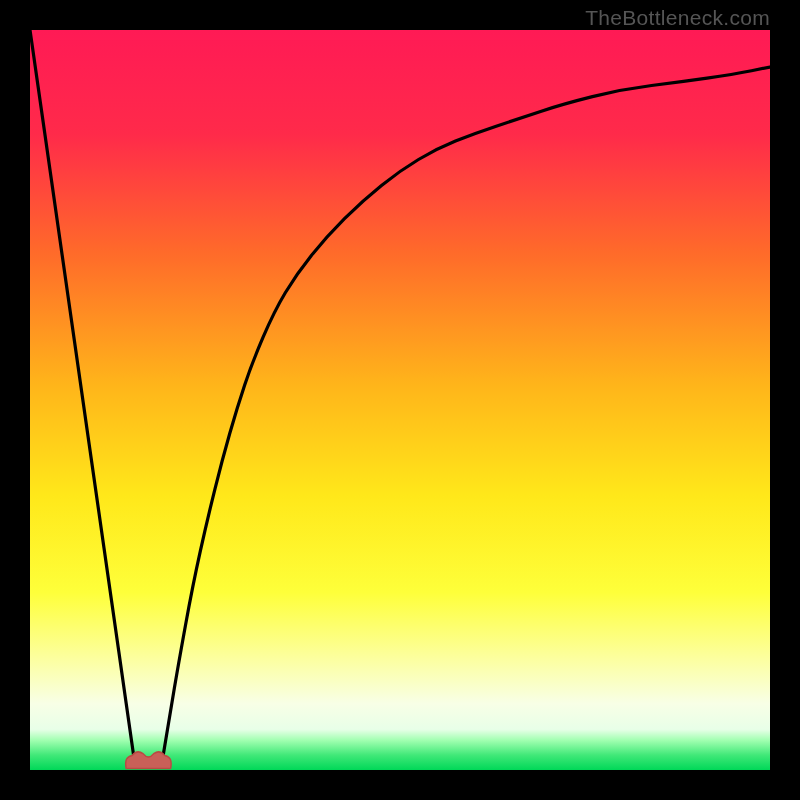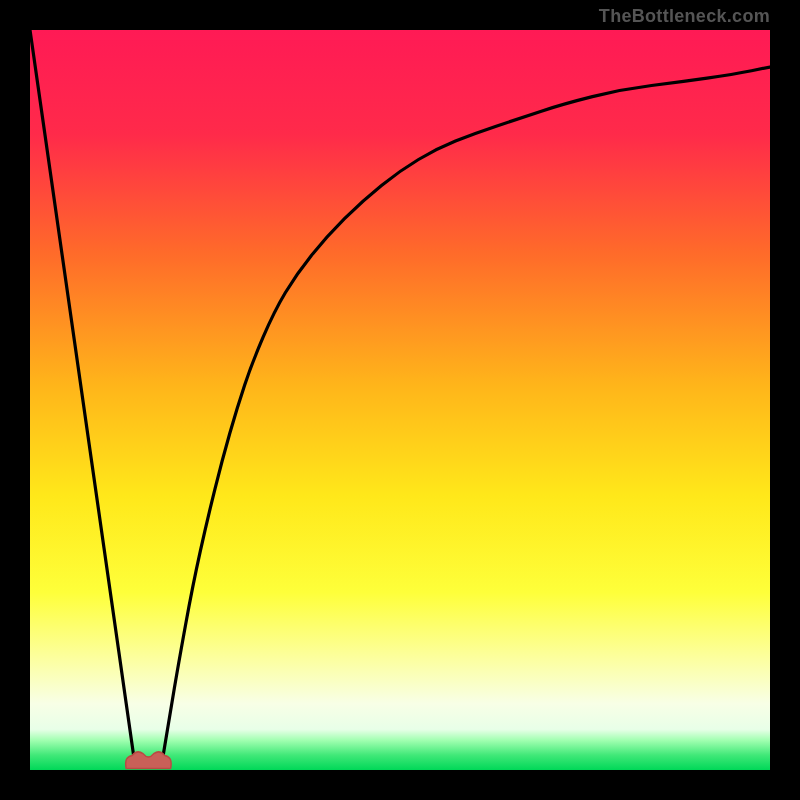--- a/index.html
+++ b/index.html
@@ -26,22 +26,22 @@
   .gradient-bg {
     position: absolute;
     left: 0; top: 0;
     width: 100%; height: 100%;
   }
   .credit {
     position: absolute;
     top: 6px;
     right: 30px;
     color: #555;
-    font-size: 18px;
-    font-weight: 700;
+    font-size: 21px;
+    font-weight: 400;
     letter-spacing: 0.3px;
     margin-left: 20px;
   }
   .svg-layer {
     position: absolute;
     left: 0; top: 0;
     width: 100%; height: 100%;
   }
 </style>
 </head>

